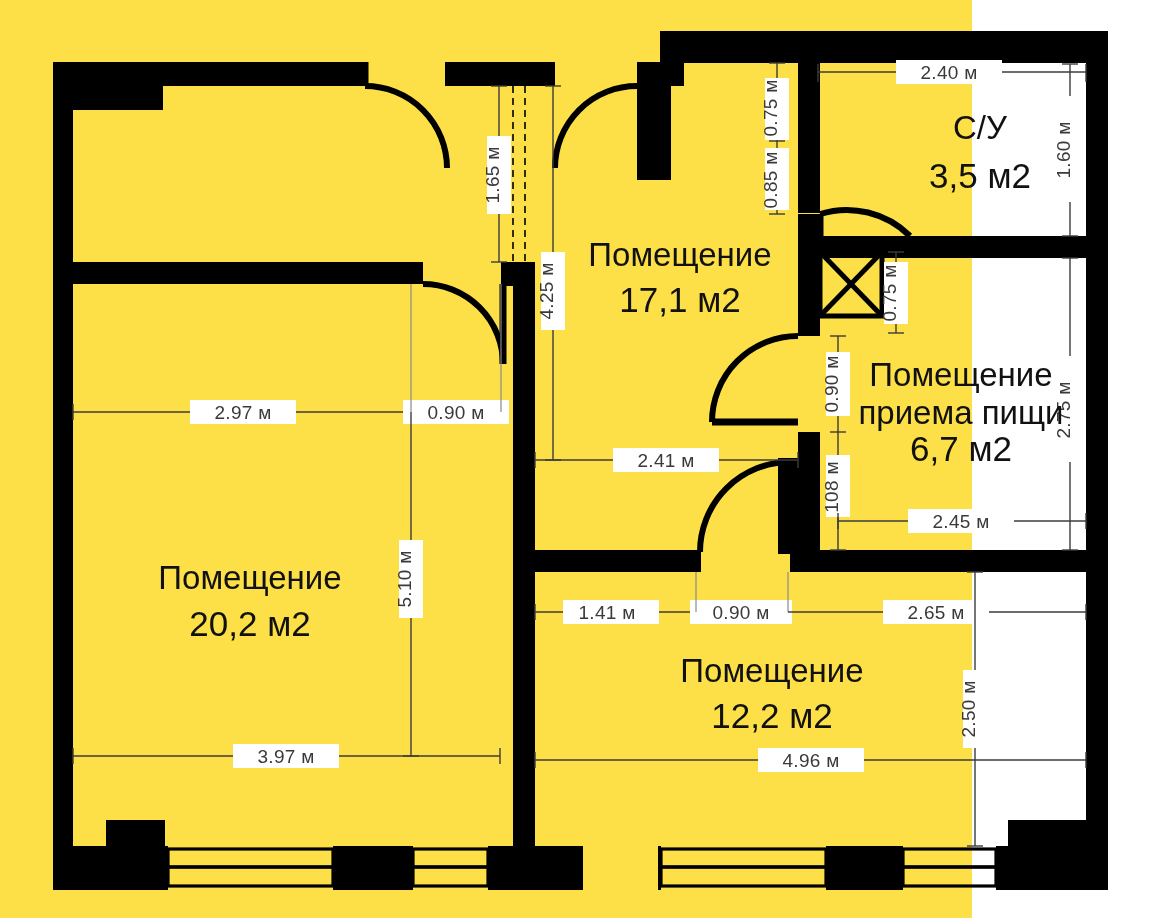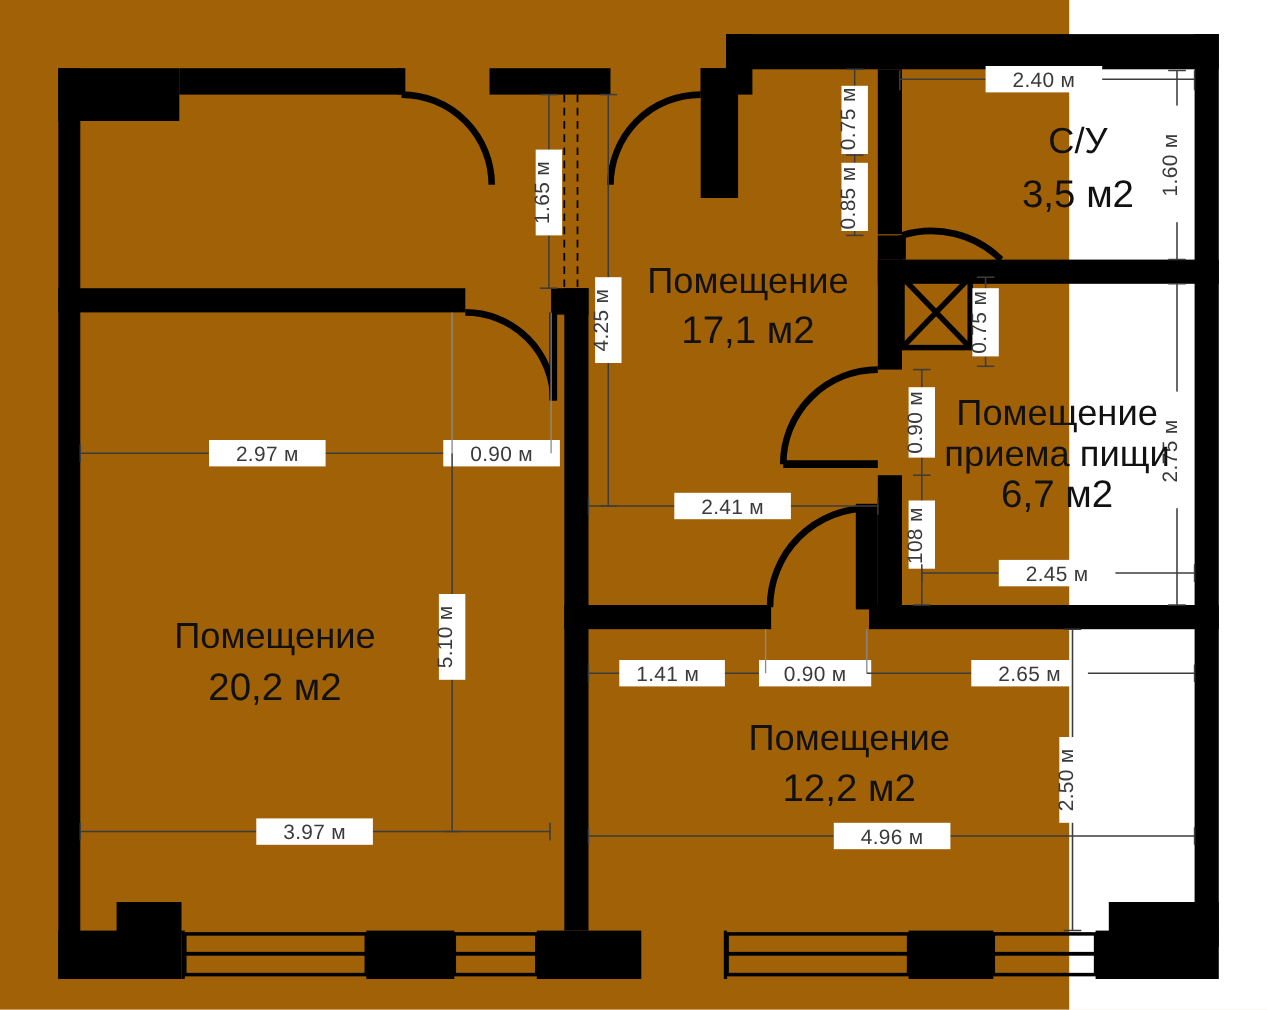--- a/index.html
+++ b/index.html
@@ -1,21 +1,21 @@
 <!DOCTYPE html>
 <html><head>
 <meta charset="utf-8">
 <style>
   html,body{margin:0;padding:0;background:#ffffff;}
   body{
     width:1152px;height:918px;overflow:hidden;
     font-family:"Liberation Sans","DejaVu Sans",sans-serif;
     color:#111111;
   }
-  #plan-root{position:relative;width:972px;height:918px;background:#a16207;}
+  #plan-root{position:relative;width:972px;height:918px;background:#fde047;}
   svg#floorplan{display:block;width:1152px;height:918px;}
   .wall{fill:#000000;}
   .doorarc{fill:none;stroke:#000000;stroke-width:6;}
   .doorleaf{fill:none;stroke:#000000;stroke-width:7;}
   .winline{fill:none;stroke:#000000;stroke-width:3.2;}
   .shaft{fill:none;stroke:#000000;stroke-width:5;}
   .dimline{fill:none;stroke:#3c3c3c;stroke-width:1.4;}
   .extline{fill:none;stroke:#8a8a8a;stroke-width:1.2;}
   .tick{fill:none;stroke:#3c3c3c;stroke-width:1.4;}
   .slidedash{fill:none;stroke:#000000;stroke-width:1.6;stroke-dasharray:7 5;}

